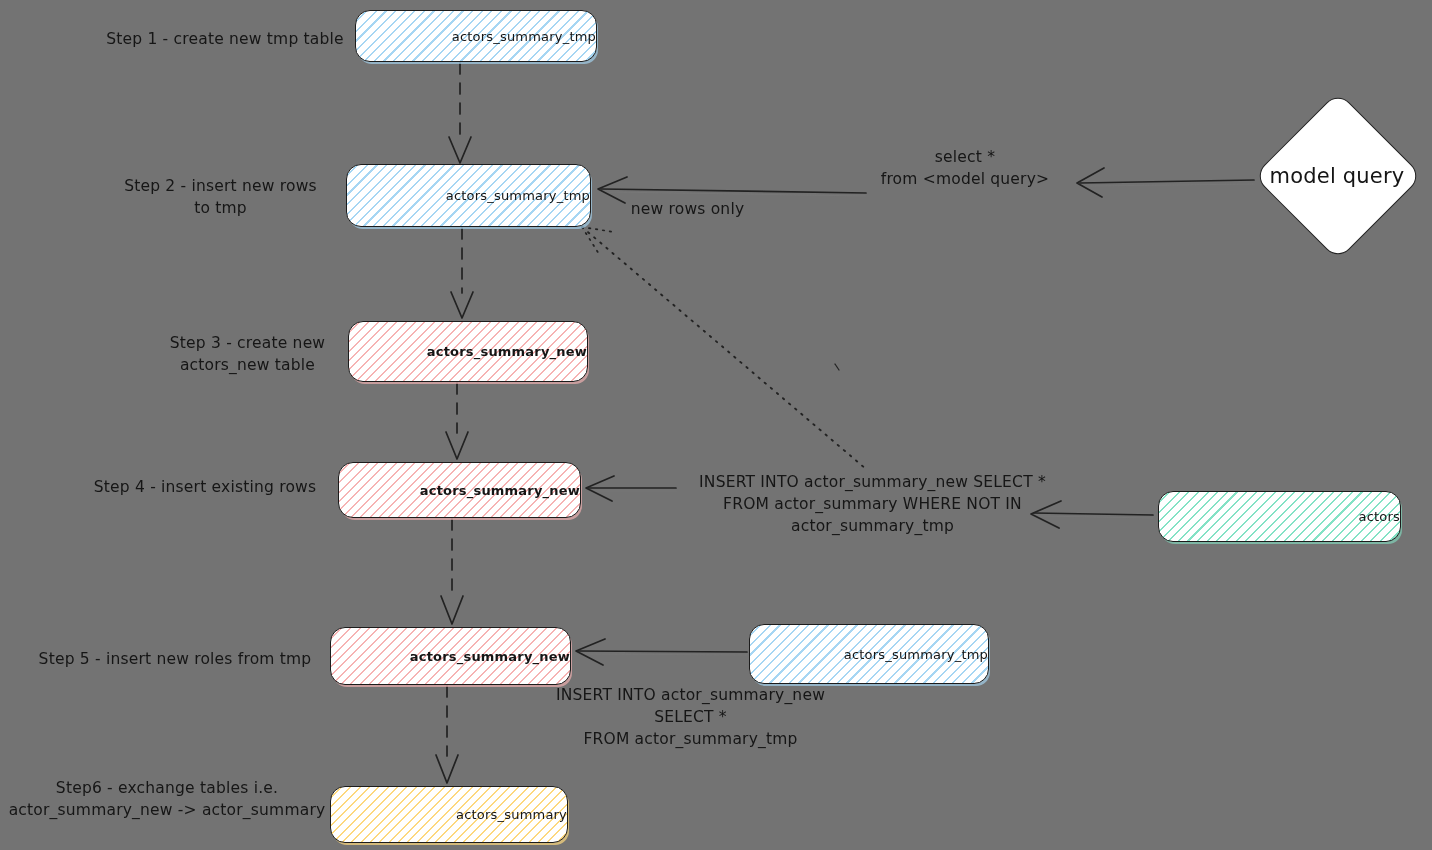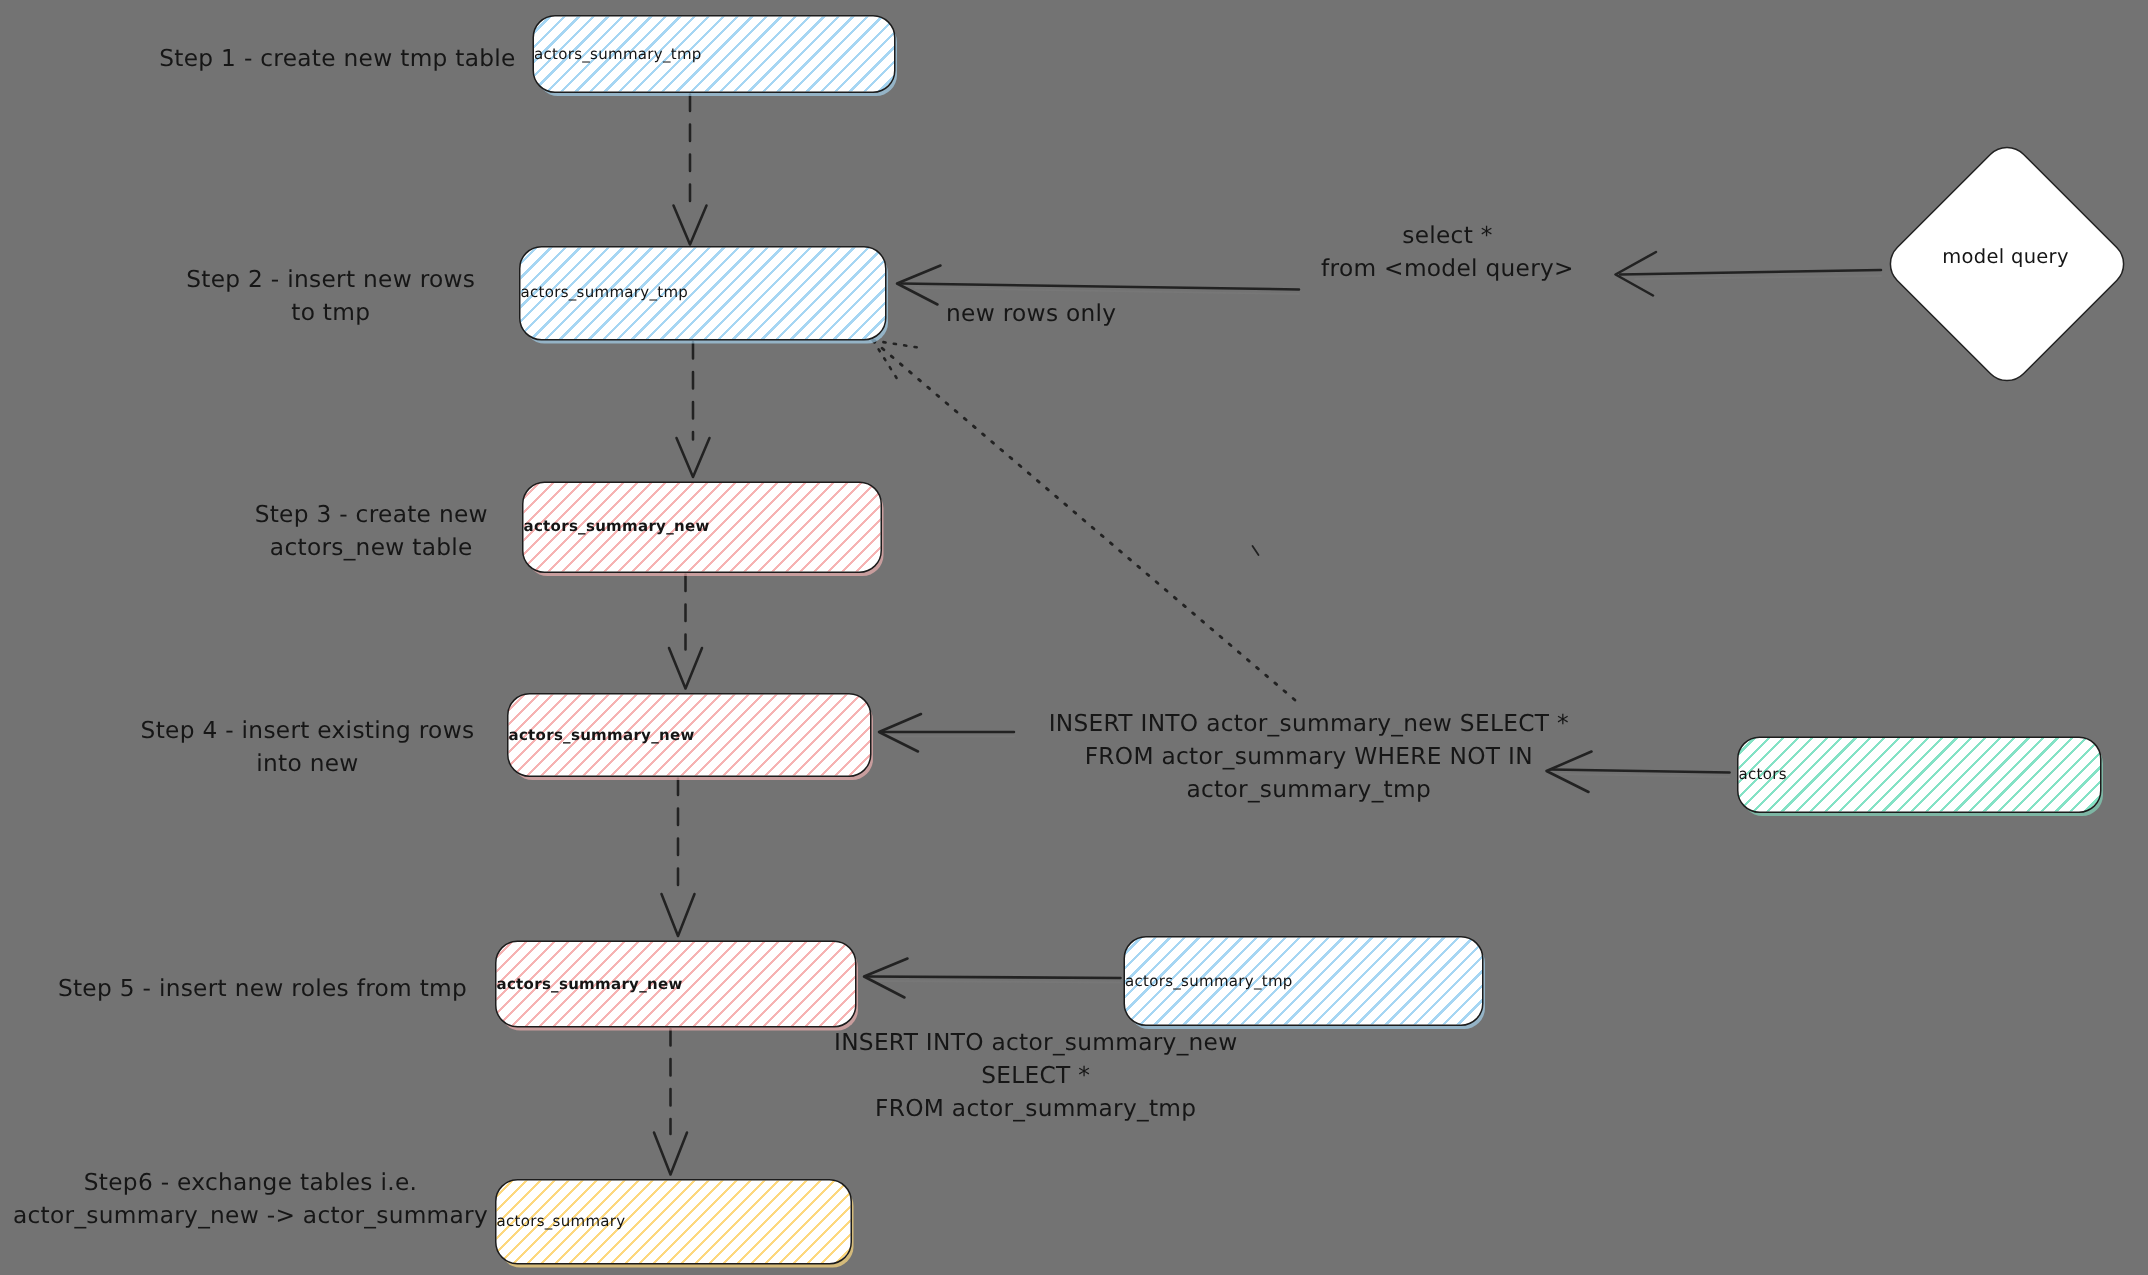--- a/index.html
+++ b/index.html
@@ -4,22 +4,22 @@
 <style>
   html,body{margin:0;padding:0;background:#ffffff;}
   #canvas{
     position:relative;width:1432px;height:850px;background:#737373;overflow:hidden;
     font-family:"DejaVu Sans","Liberation Sans",sans-serif;color:#1a1a1a;
   }
   svg.connectors{position:absolute;left:0;top:0;pointer-events:none;}
 
   .box{
     position:absolute;border:1.8px solid #1c1c1c;border-radius:15px;
-    display:flex;align-items:center;justify-content:flex-start;
-    font-size:10px;letter-spacing:.2px;color:#151515;text-align:center;
+    display:flex;align-items:center;justify-content:flex-end;
+    font-size:13px;letter-spacing:.2px;color:#151515;text-align:center;
     background-color:#fff;
   }
   .box.blue{
     background-image:repeating-linear-gradient(135deg,#a6d6f3 0,#a6d6f3 1.6px,transparent 1.6px,transparent 6.8px);
     box-shadow:2px 3px 0 -1px rgba(166,214,243,.65);
   }
   .box.red{
     background-image:repeating-linear-gradient(135deg,#f6b3b3 0,#f6b3b3 1.5px,transparent 1.5px,transparent 6.6px);
     box-shadow:2px 3px 0 -1px rgba(246,179,179,.65);
     font-weight:bold;
@@ -41,21 +41,21 @@
   }
   .note .line{display:block;}
 
   .diamond{
     position:absolute;left:1278px;top:116px;width:118px;height:118px;
     background:#ffffff;border:1.7px solid #222;border-radius:16px;
     transform:rotate(45deg);
   }
   .diamond-label{
     position:absolute;left:1252px;top:164px;width:170px;text-align:center;
-    font-size:13px;letter-spacing:.2px;color:#151515;
+    font-size:21px;letter-spacing:.2px;color:#151515;
   }
 </style>
 </head>
 <body>
 
 <div id="canvas">
 
   <svg class="connectors" width="1432" height="850" viewBox="0 0 1432 850">
     <g stroke="#222" stroke-width="1.7" fill="none" stroke-linecap="round" stroke-linejoin="round">
 
@@ -126,21 +126,20 @@
   <div class="step-label" style="left:108px;top:175px;width:225px;">
     <span class="line" style="display:block">Step 2 - insert new rows</span>
     <span class="line" style="display:block">to tmp</span>
   </div>
   <div class="step-label" style="left:130px;top:332px;width:235px;">
     <span class="line" style="display:block">Step 3 - create new</span>
     <span class="line" style="display:block">actors_new table</span>
   </div>
   <div class="step-label" style="left:85px;top:476px;width:240px;">
     <span class="line" style="display:block">Step 4 - insert existing rows</span>
-    <span class="line" style="display:block">into new</span>
   </div>
   <div class="step-label" style="left:30px;top:648px;width:290px;">
     <span class="line">Step 5 - insert new roles from tmp</span>
   </div>
   <div class="step-label" style="left:8px;top:777px;width:318px;">
     <span class="line" style="display:block">Step6 - exchange tables i.e.</span>
     <span class="line" style="display:block">actor_summary_new -&gt; actor_summary</span>
   </div>
 
   <div class="box blue" style="left:355px;top:10px;width:240px;height:50px;">

